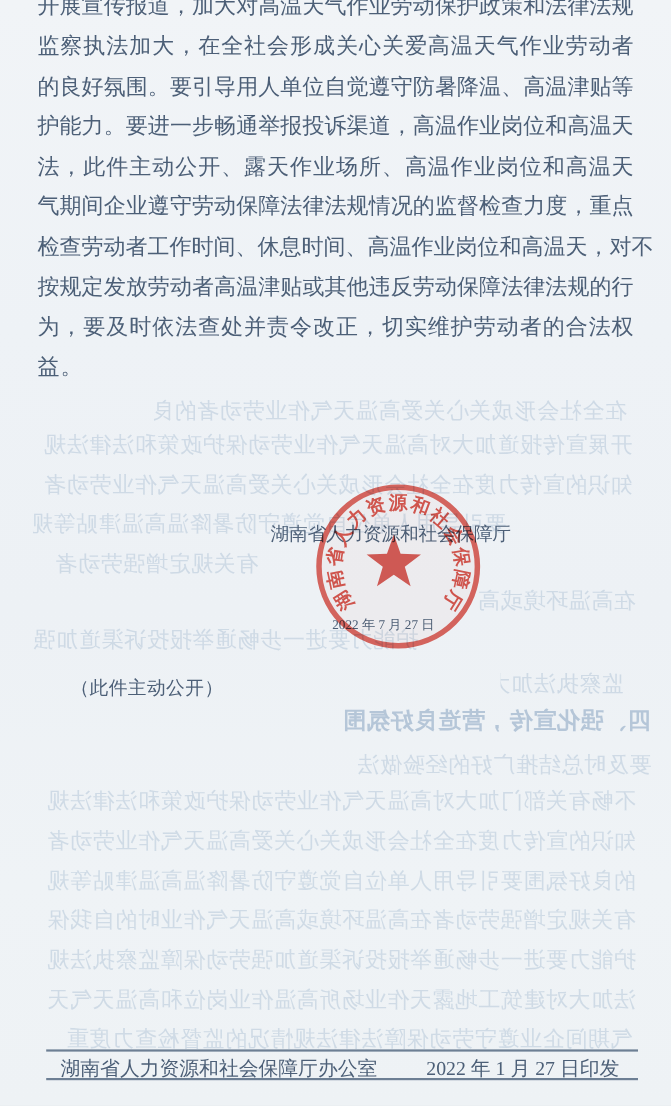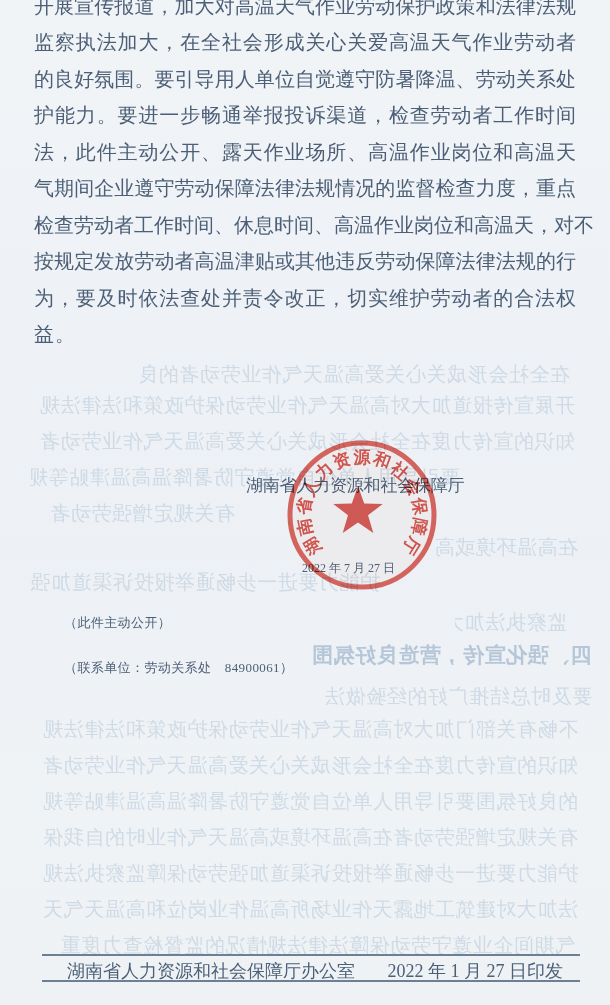--- a/index.html
+++ b/index.html
@@ -72,21 +72,21 @@
     position: absolute;
     left: 302px;
     top: 560px;
     font-size: 12px;
     white-space: nowrap;
   }
 
   .note-line {
     position: absolute;
     left: 64px;
-    font-size: 13px;
+    font-size: 17px;
     letter-spacing: 0.4px;
     white-space: nowrap;
   }
   .note-1 { top: 614px; }
   .note-2 { top: 659px; }
 
   
   .seal {
     position: absolute;
     left: 277px;
@@ -120,21 +120,20 @@
     position: absolute;
     left: 55px;
     right: 47px;
     top: 959px;
     display: flex;
     justify-content: space-between;
     font-size: 18px;
     color: #4c5f77;
     z-index: 2;
     white-space: nowrap;
-    margin-left: 12px;
   }
 </style>
 </head>
 <body>
 
 <div class="page">
 
   <div class="bleed-layer">
       <div class="bleed-line" style="top: 363px; left: 140px; width: 430px;">在全社会形成关心关爱高温天气作业劳动者的良好</div>
       <div class="bleed-line" style="top: 394px; left: 30px; width: 545px;">开展宣传报道加大对高温天气作业劳动保护政策和法律法规</div>
@@ -153,35 +152,34 @@
       <div class="bleed-line" style="top: 862px; left: 30px; width: 548px;">护能力要进一步畅通举报投诉渠道加强劳动保障监察执法规</div>
       <div class="bleed-line" style="top: 898px; left: 30px; width: 548px;">法加大对建筑工地露天作业场所高温作业岗位和高温天气天</div>
       <div class="bleed-line" style="top: 934px; left: 60px; width: 515px;">气期间企业遵守劳动保障法律法规情况的监督检查力度重点</div>
     </div>
 
   <div class="ink-layer">
 
     <div class="body-paragraph">
         <div class="body-line">开展宣传报道，加大对高温天气作业劳动保护政策和法律法规</div>
         <div class="body-line">监察执法加大，在全社会形成关心关爱高温天气作业劳动者</div>
-        <div class="body-line">的良好氛围。要引导用人单位自觉遵守防暑降温、劳动关系处</div>
-        <div class="body-line">护能力。要进一步畅通举报投诉渠道，检查劳动者工作时间</div>
+        <div class="body-line">的良好氛围。要引导用人单位自觉遵守防暑降温、高温津贴等</div>
+        <div class="body-line">护能力。要进一步畅通举报投诉渠道，高温作业岗位和高温天</div>
         <div class="body-line">法，此件主动公开、露天作业场所、高温作业岗位和高温天</div>
         <div class="body-line">气期间企业遵守劳动保障法律法规情况的监督检查力度，重点</div>
         <div class="body-line">检查劳动者工作时间、休息时间、高温作业岗位和高温天，对不</div>
         <div class="body-line">按规定发放劳动者高温津贴或其他违反劳动保障法律法规的行</div>
         <div class="body-line">为，要及时依法查处并责令改正，切实维护劳动者的合法权</div>
         <div class="body-line short">益。</div>
       </div>
 
     <div class="signature-agency">湖南省人力资源和社会保障厅</div>
     <div class="signature-date">2022 年 7 月 27 日</div>
 
     <div class="note-line note-1">（此件主动公开）</div>
-    <div class="note-line note-2">（联系单位：劳动关系处　84900061）</div>
 
     <div class="footer-rule top"></div>
     <div class="footer-text">
       <span>湖南省人力资源和社会保障厅办公室</span>
       <span>2022 年 1 月 27 日印发</span>
     </div>
     <div class="footer-rule bottom"></div>
   </div>
 
   <div class="seal">

